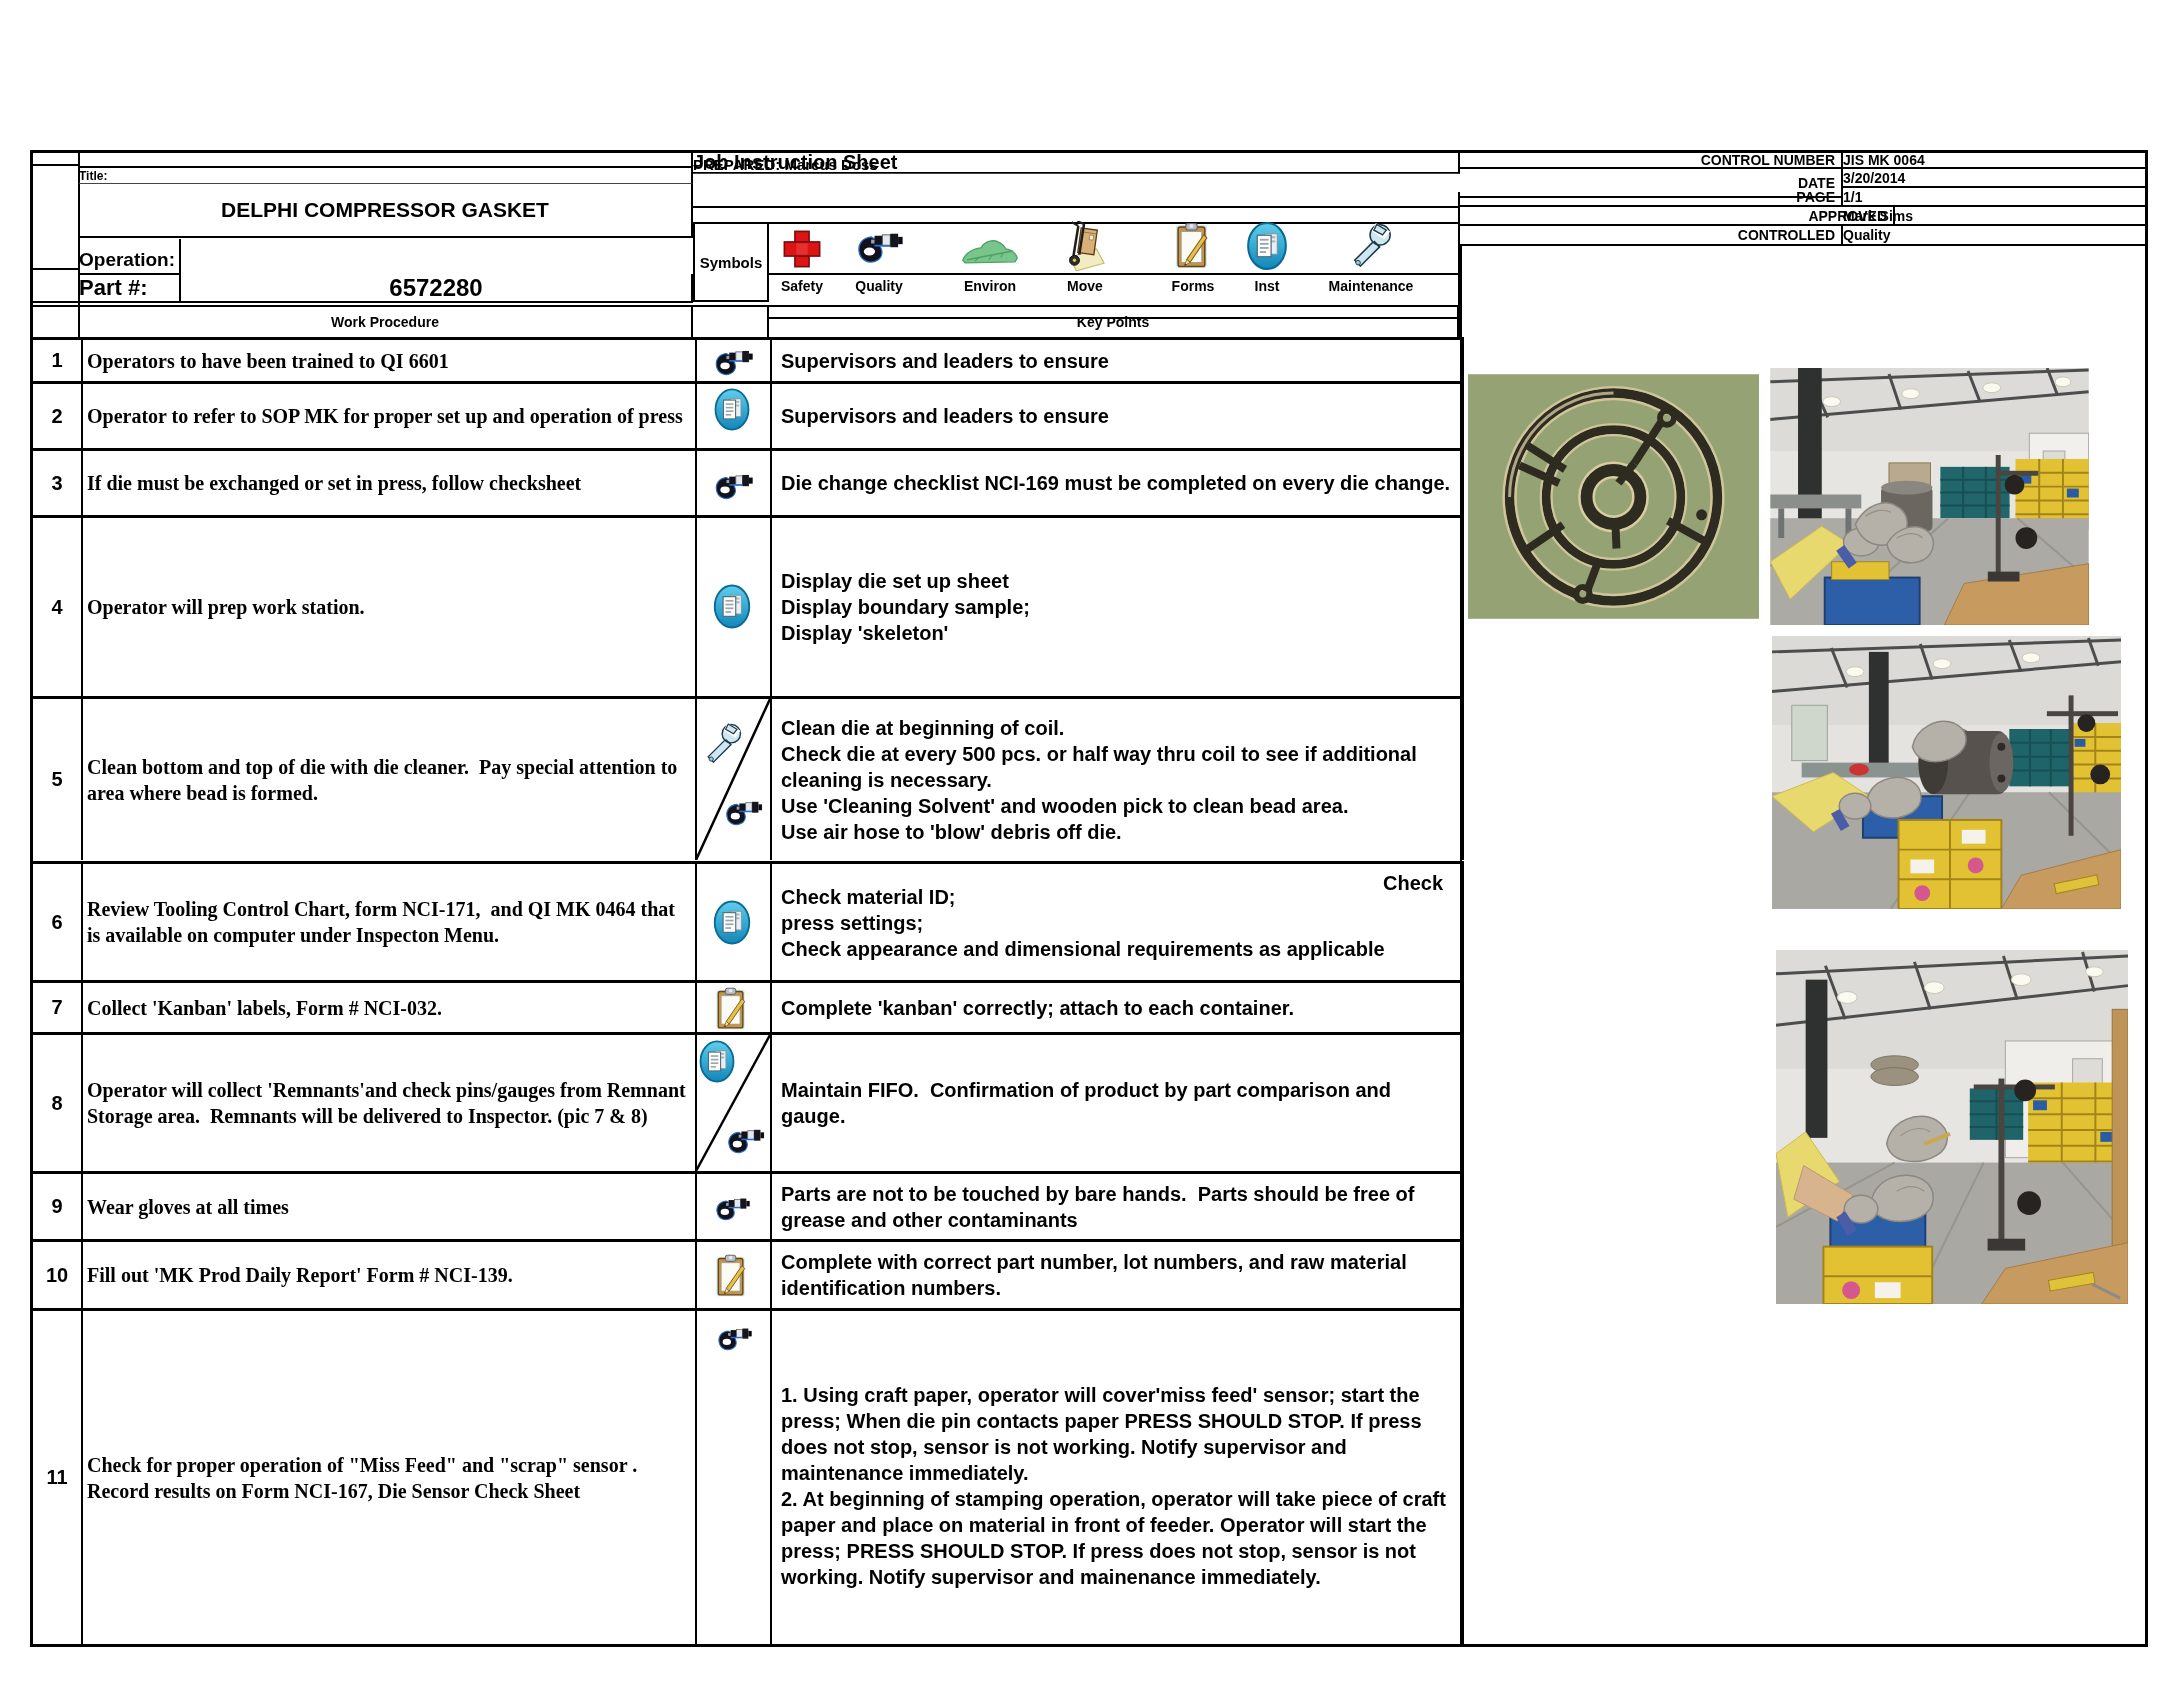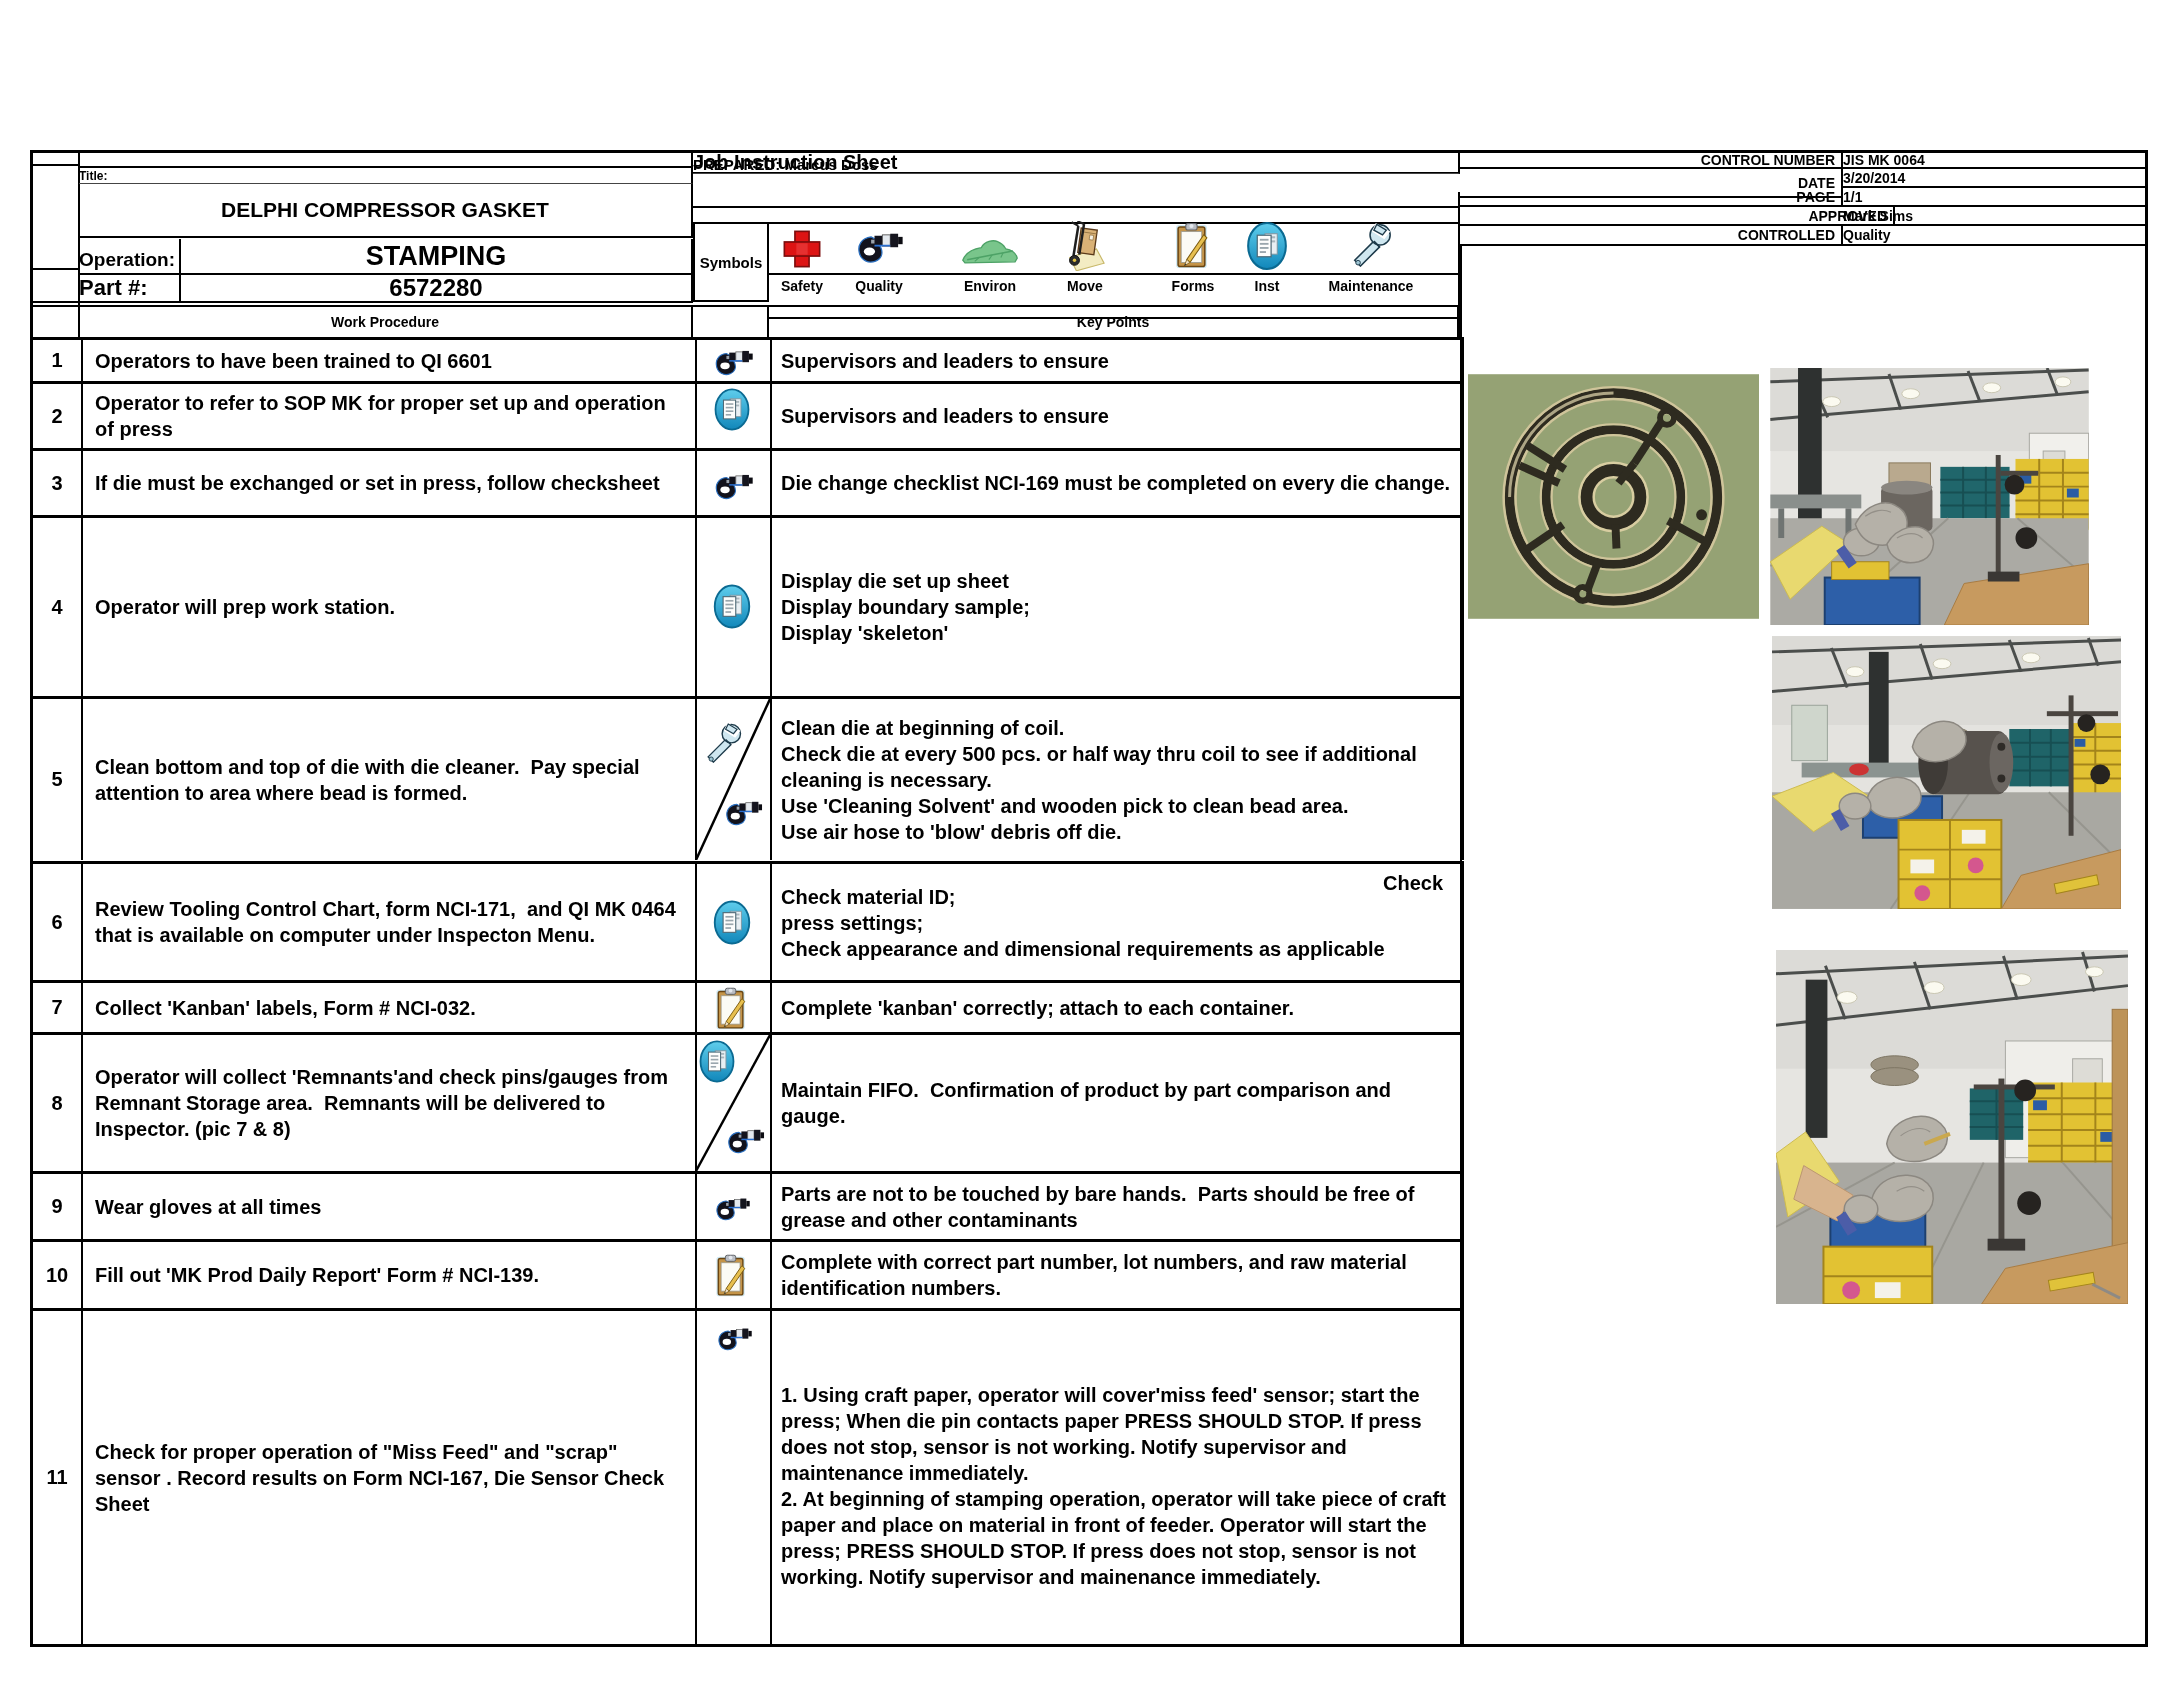--- a/index.html
+++ b/index.html
@@ -16,21 +16,21 @@
   .t12{font-size:12px;} .t14{font-size:14px;} .t15{font-size:15px;}
   .t19{font-size:19px;} .t20{font-size:20px;line-height:26px;} .t21{font-size:21px;}
   .t22{font-size:22px;} .t24{font-size:24px;} .t27{font-size:27px;}
   .pl4{} .pl6{} .pr6{padding-right:6px;}
   .steps{position:absolute;left:30px;top:337px;width:1431px;height:1310px;
          border-left:3px solid #000;border-bottom:3px solid #000;box-sizing:border-box;}
   .row{position:absolute;left:0;width:1431px;border-top:3px solid #000;box-sizing:border-box;}
   .c{position:absolute;top:0;height:100%;box-sizing:border-box;}
   .c-num{left:0;width:50px;border-right:2px solid #000;display:flex;align-items:center;justify-content:center;font-size:20px;}
   .c-proc{left:50px;width:614px;border-right:2px solid #000;display:flex;align-items:center;}
-  .c-proc span{padding:2px 12px;white-space:pre-wrap;}
+  .c-proc span{padding:2px 4px;white-space:pre-wrap;font-family:Liberation Serif, serif;}
   .c-sym{left:663px;width:76px;border-right:2px solid #000;}
   .c-key{left:740px;width:691px;border-right:3px solid #000;display:flex;align-items:center;}
   .c-key span{padding:2px 8px;white-space:pre-wrap;}
   .legend-item{position:absolute;transform:translateX(-50%);display:flex;flex-direction:column;align-items:center;}
   .legend-label{position:absolute;transform:translateX(-50%);font-size:14px;top:3px;}
   .diag{position:absolute;left:0;top:0;width:100%;height:100%;}
   .photo{position:absolute;overflow:hidden;}
   svg{display:block;}
 </style>
 </head>
@@ -119,23 +119,20 @@
   <div class="cell bt3 br2" style="left:79px;top:150px;width:614px;height:16px"></div>
   <div class="cell bt2 br2 bb1 fx vc" style="left:79px;top:166px;width:614px;height:18px">
     <span class="t12 pl4">Title:</span>
   </div>
   <div class="cell br2 bb2 fx vc hc" style="left:79px;top:184px;width:614px;height:54px">
     <span class="t21">DELPHI COMPRESSOR GASKET</span>
   </div>
   <div class="cell br2 bb2 fx vb" style="left:79px;top:239px;width:102px;height:36px">
     <span class="t19 pl4" style="padding-bottom:2px">Operation:</span>
   </div>
-  <div class="cell br2 bb2 fx vc hc" style="left:181px;top:239px;width:512px;height:36px">
-    <span class="t27">STAMPING</span>
-  </div>
   <div class="cell br2 bb2 fx vc" style="left:79px;top:274px;width:102px;height:29px">
     <span class="t22 pl4">Part #:</span>
   </div>
   <div class="cell br2 bb2 fx vc hc" style="left:181px;top:274px;width:512px;height:29px">
     <span class="t24">6572280</span>
   </div>
 
   <div class="cell bt3 bb2 br2 fx vc" style="left:693px;top:150px;width:767px;height:24px">
     <span class="pl6" style="font-size:20px">Job Instruction Sheet</span>
   </div>

